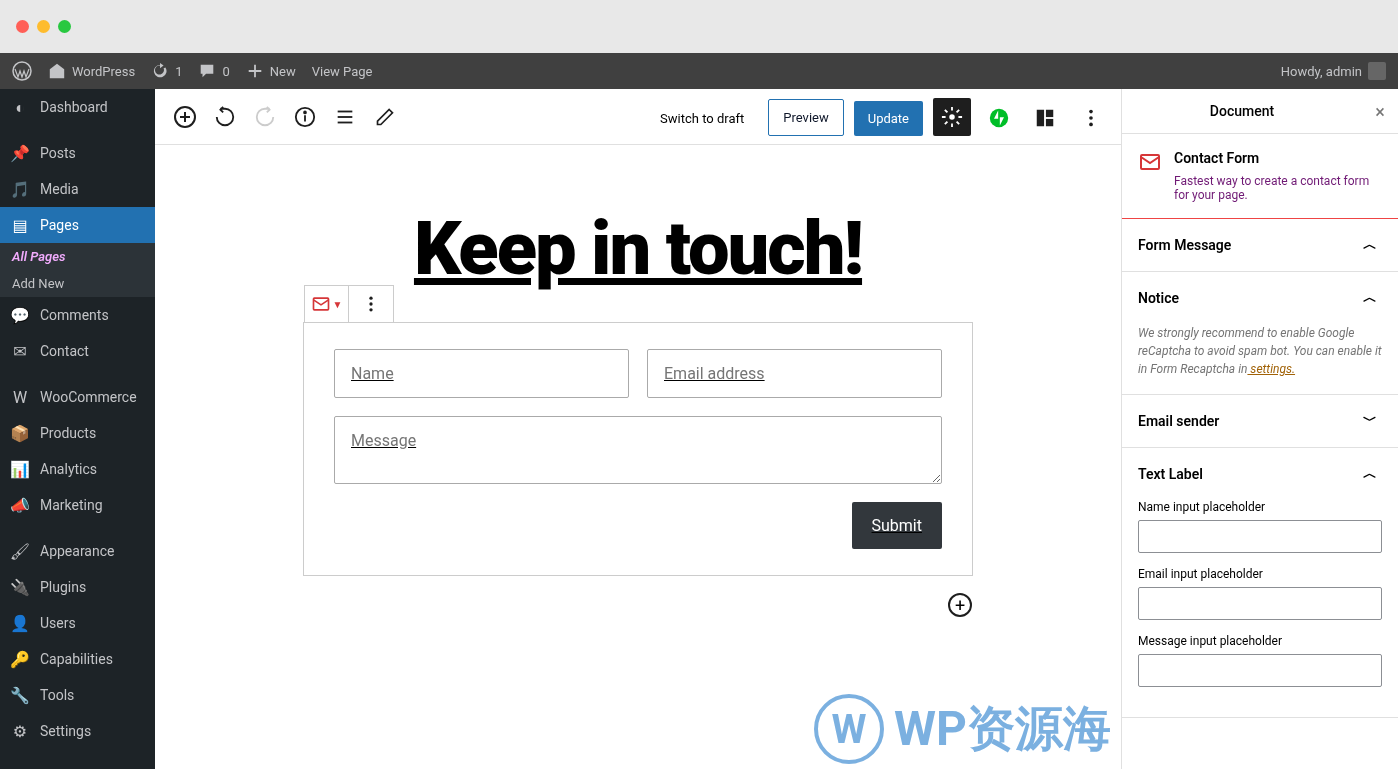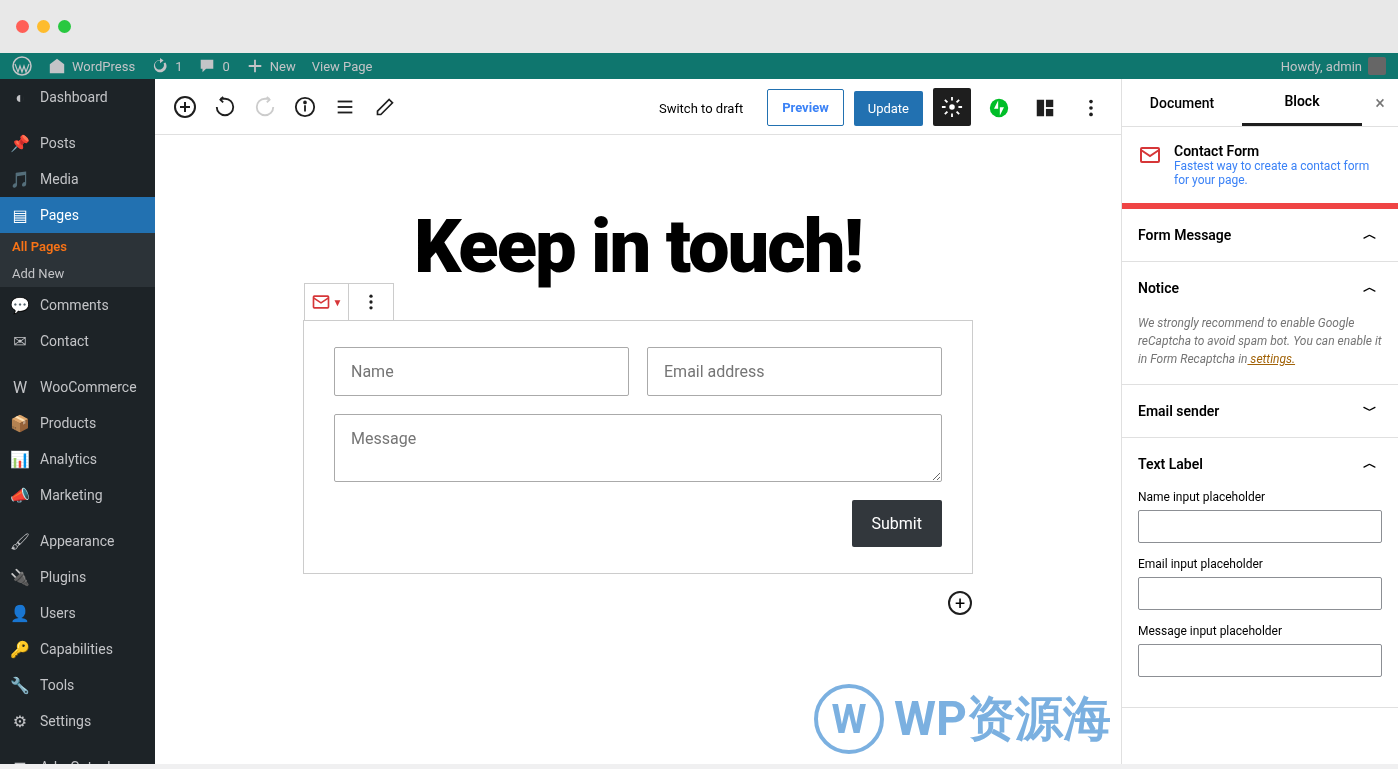--- a/index.html
+++ b/index.html
@@ -2,64 +2,64 @@
 <html><head>
 <meta charset="utf-8">
 <style>
 *{margin:0;padding:0;box-sizing:border-box;font-family:-apple-system,BlinkMacSystemFont,"Segoe UI",Roboto,sans-serif;}
 body{background:#f0f0f1;}
 .mac-titlebar{height:53px;background:#e8e8e8;display:flex;align-items:center;padding:0 16px;gap:8px;}
 .mac-dot{width:13px;height:13px;border-radius:50%;}
 .dot-red{background:#ff5f57;}
 .dot-yellow{background:#febc2e;}
 .dot-green{background:#28c840;}
-.admin-bar{height:26px;background:#0f766e;color:#c3c4c7;display:flex;align-items:center;justify-content:space-between;padding:0 12px;font-size:13px;}
+.admin-bar{height:36px;background:#404040;color:#c3c4c7;display:flex;align-items:center;justify-content:space-between;padding:0 12px;font-size:13px;}
 .admin-bar-left,.admin-bar-right{display:flex;align-items:center;gap:16px;}
 .ab-item{display:flex;align-items:center;gap:6px;cursor:pointer;}
 .main-wrap{display:flex;height:685px;}
 .sidebar{width:155px;background:#1d2327;color:#c3c4c7;font-size:14px;overflow-y:auto;}
 .menu-item{display:flex;align-items:center;gap:10px;padding:8px 10px;cursor:pointer;position:relative;}
 .menu-item.current{background:#2271b1;color:#fff;}
 .menu-item.current::after{content:"";position:absolute;right:-10px;top:50%;transform:translateY(-50%);border:10px solid transparent;border-right-color:#f0f0f1;}
 .submenu{background:#2c3338;}
 .submenu-item{padding:6px 12px;font-size:13px;cursor:pointer;color:#c3c4c7;}
-.submenu-item.current{color:#f97316;font-weight:600;}
+.submenu-item.current{color:#f0abfc;font-weight:600;font-style:italic;}
 .menu-icon{width:20px;height:20px;display:flex;align-items:center;justify-content:center;font-size:16px;}
 .editor-area{flex:1;background:#fff;display:flex;flex-direction:column;position:relative;}
 .editor-header{height:56px;border-bottom:1px solid #e0e0e0;display:flex;align-items:center;justify-content:space-between;padding:0 12px;}
 .header-left{display:flex;align-items:center;gap:4px;}
 .header-right{display:flex;align-items:flex-end;gap:10px;}
 .icon-btn{width:36px;height:36px;border:none;background:transparent;border-radius:2px;display:flex;align-items:center;justify-content:center;cursor:pointer;color:#1e1e1e;}
 .icon-btn.disabled{color:#ccc;cursor:default;}
 .btn-text{padding:10px 14px;border:none;background:transparent;font-size:13px;cursor:pointer;border-radius:2px;}
-.btn-preview{border:1px solid #2271b1;color:#3b82f6;font-weight:bold;}
+.btn-preview{border:1px solid #2271b1;color:#0f172a;}
 .btn-update{background:#2271b1;color:#fff;}
 .btn-settings{background:#1e1e1e;color:#fff;width:38px;height:38px;}
 .editor-canvas{flex:1;overflow-y:auto;padding:60px 0;position:relative;}
-.editor-content{max-width:670px;margin:8px auto;}
+.editor-content{max-width:670px;margin:0 auto;text-decoration:underline;}
 .page-title{font-size:74px;font-weight:900;text-align:center;margin-bottom:30px;letter-spacing:-2px;}
 .block-wrapper{border:1px solid #ccc;position:relative;}
 .block-toolbar{position:absolute;top:-38px;left:0;display:flex;border:1px solid #ccc;background:#fff;z-index:2;}
 .toolbar-btn{width:44px;height:36px;display:flex;align-items:center;justify-content:center;border-right:1px solid #ccc;cursor:pointer;color:#1e1e1e;}
 .toolbar-btn:last-child{border-right:none;}
 .form-block{padding:26px 30px;display:flex;flex-direction:column;gap:18px;}
 .form-row{display:flex;gap:18px;}
 .form-input{flex:1;padding:14px 16px;border:1px solid #aaa;font-size:16px;border-radius:2px;}
 .form-textarea{width:100%;padding:14px 16px;border:1px solid #aaa;font-size:16px;border-radius:2px;height:68px;resize:vertical;}
 .submit-btn{align-self:flex-end;padding:14px 20px;background:#32373c;color:#fff;border:none;font-size:16px;border-radius:2px;cursor:pointer;}
 .add-block-btn{position:absolute;right:0;bottom:-42px;width:24px;height:24px;border:2px solid #1e1e1e;border-radius:50%;display:flex;align-items:center;justify-content:center;cursor:pointer;font-size:18px;}
 .inspector{width:277px;border-left:1px solid #e0e0e0;background:#fff;display:flex;flex-direction:column;overflow-y:auto;}
 .inspector-tabs{display:flex;border-bottom:1px solid #e0e0e0;align-items:center;}
 .tab{padding:14px 18px;font-size:14px;cursor:pointer;font-weight:500;flex:1;text-align:center;}
 .tab.active{border-bottom:3px solid #1e1e1e;font-weight:600;}
 .tab-close{width:36px;text-align:center;cursor:pointer;font-size:18px;color:#757575;}
-.block-info{display:flex;gap:12px;padding:16px;border-bottom:6px solid #ef4444;}
+.block-info{display:flex;gap:12px;padding:16px;border-bottom:1px solid #ef4444;}
 .block-icon{width:24px;height:24px;flex-shrink:0;}
 .block-title{font-weight:600;font-size:14px;}
-.block-desc{font-size:12px;color:#3b82f6;margin-top:0;}
+.block-desc{font-size:12px;color:#701a75;margin-top:8px;}
 .panel{border-bottom:1px solid #e0e0e0;}
 .panel-header{display:flex;align-items:center;justify-content:space-between;padding:14px 16px;cursor:pointer;font-weight:600;font-size:14px;}
 .panel-body{padding:0 16px 16px;}
 .notice-text{font-size:12px;font-style:italic;color:#757575;line-height:1.5;}
 .notice-link{color:#a16207;text-decoration:underline;}
 .field-label{font-size:12px;margin-bottom:6px;display:block;}
 .field-input{width:100%;padding:8px;border:1px solid #8c8f94;border-radius:2px;font-size:13px;margin-bottom:14px;}
 .chevron{width:24px;height:24px;display:flex;align-items:center;justify-content:center;}
 .watermark{position:absolute;right:10px;bottom:10px;font-size:48px;font-weight:700;color:#5b9dd9;opacity:0.8;display:flex;align-items:center;gap:10px;pointer-events:none;}
 .wp-logo-wm{width:70px;height:70px;border:4px solid #5b9dd9;border-radius:50%;display:flex;align-items:center;justify-content:center;font-size:40px;}
@@ -306,21 +306,20 @@
     </div>
     <div class="watermark">
       <div class="wp-logo-wm">W</div>
       <span>WP资源海</span>
     </div>
   </div>
 
   <div class="inspector">
     <div class="inspector-tabs">
       <div class="tab">Document</div>
-      <div class="tab active">Block</div>
       <div class="tab-close">×</div>
     </div>
     <div class="block-info">
       <div class="block-icon"><svg width="24" height="24" viewBox="0 0 24 24" fill="none" stroke="#d63638" stroke-width="2">
             <rect x="3" y="5" width="18" height="14" rx="1"></rect>
             <path d="M3 7l9 6 9-6"></path>
           </svg></div>
       <div>
         <div class="block-title">Contact Form</div>
         <div class="block-desc">Fastest way to create a contact form for your page.</div>

